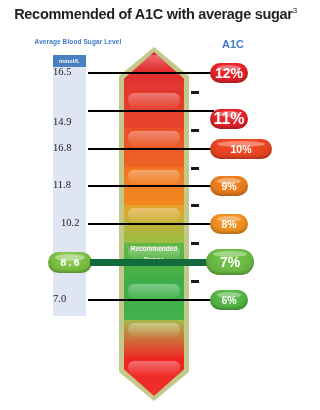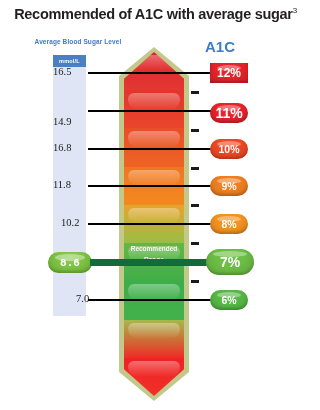--- a/index.html
+++ b/index.html
@@ -13,21 +13,21 @@
     text-align:center;
     font-size:14.5px;font-weight:bold;color:#231f20;
     letter-spacing:-0.3px;
   }
   #page-title sup{font-size:8px;font-weight:normal;vertical-align:super;}
 
   .col-head{
     position:absolute;font-weight:bold;color:#3d7cc9;
   }
   #left-head{left:28px;top:38px;width:100px;text-align:center;font-size:6.5px;letter-spacing:.1px;}
-  #right-head{left:196px;top:38px;width:48px;text-align:center;font-size:15px;}
+  #right-head{left:196px;top:38px;width:48px;text-align:right;font-size:11px;}
 
   
   #bs-column{
     position:absolute;left:53px;top:55px;width:33px;height:261px;
     background:#dfe5f5;
   }
   #mmol-badge{
     position:absolute;left:53px;top:55px;width:33px;height:12px;
     background:#4a7fc1;color:#fff;font-size:5.5px;font-weight:bold;
     display:flex;align-items:center;justify-content:center;letter-spacing:.2px;
@@ -124,38 +124,38 @@
     </div>
   <div class="range-label" id="range-label" style="top: 196px;">
     <div>Recommended</div>
     <div>Range</div>
   </div>
 </div>
 
 <div id="overlay">
     <div class="bs-val" style="left: 53px; top: 66px;">16.5</div>
     <div class="lead" style="left: 88px; top: 72px; width: 126px;"></div>
-    <div class="a1c-pill" style="width: 38px; height: 20px; border-radius: 0; left: 210px; top: 63px; font-size: 12px; background: radial-gradient(at 50% 26%, rgb(232, 35, 42) 0%, rgb(232, 35, 42) 42%, rgba(0, 0, 0, 0.22) 130%), rgb(232, 35, 42);">12%</div>
+    <div class="a1c-pill" style="width: 38px; height: 20px; border-radius: 10px; left: 210px; top: 63px; font-size: 14px; background: radial-gradient(at 50% 26%, rgb(232, 35, 42) 0%, rgb(232, 35, 42) 42%, rgba(0, 0, 0, 0.22) 130%), rgb(232, 35, 42);">12%</div>
     <div class="tick" style="left: 191px; top: 91px;"></div>
     <div class="bs-val" style="left: 53px; top: 116px;">14.9</div>
     <div class="lead" style="left: 88px; top: 110px; width: 126px;"></div>
-    <div class="a1c-pill" style="width: 38px; height: 20px; border-radius: 10px; left: 210px; top: 103px; font-size: 14px; background: radial-gradient(at 50% 26%, rgb(232, 35, 42) 0%, rgb(232, 35, 42) 42%, rgba(0, 0, 0, 0.22) 130%), rgb(232, 35, 42);">11%</div>
+    <div class="a1c-pill" style="width: 38px; height: 20px; border-radius: 10px; left: 210px; top: 109px; font-size: 16px; background: radial-gradient(at 50% 26%, rgb(232, 35, 42) 0%, rgb(232, 35, 42) 42%, rgba(0, 0, 0, 0.22) 130%), rgb(232, 35, 42);">11%</div>
     <div class="tick" style="left: 191px; top: 129px;"></div>
     <div class="bs-val" style="left: 53px; top: 142px;">16.8</div>
     <div class="lead" style="left: 88px; top: 148px; width: 126px;"></div>
-    <div class="a1c-pill" style="width: 38px; height: 20px; border-radius: 10px; left: 210px; top: 139px; font-size: 10.5px; background: radial-gradient(at 50% 26%, rgb(239, 71, 35) 0%, rgb(239, 71, 35) 42%, rgba(0, 0, 0, 0.22) 130%), rgb(239, 71, 35);">10%</div>
+    <div class="a1c-pill" style="width: 62px; height: 20px; border-radius: 10px; left: 210px; top: 139px; font-size: 10.5px; background: radial-gradient(at 50% 26%, rgb(239, 71, 35) 0%, rgb(239, 71, 35) 42%, rgba(0, 0, 0, 0.22) 130%), rgb(239, 71, 35);">10%</div>
     <div class="tick" style="left: 191px; top: 167px;"></div>
     <div class="bs-val" style="left: 53px; top: 179px;">11.8</div>
     <div class="lead" style="left: 88px; top: 185px; width: 126px;"></div>
     <div class="a1c-pill" style="width: 38px; height: 20px; border-radius: 10px; left: 210px; top: 176px; font-size: 10.5px; background: radial-gradient(at 50% 26%, rgb(240, 127, 33) 0%, rgb(240, 127, 33) 42%, rgba(0, 0, 0, 0.22) 130%), rgb(240, 127, 33);">9%</div>
     <div class="tick" style="left: 191px; top: 204px;"></div>
     <div class="bs-val" style="left: 53px; top: 217px; padding-left: 8px;">10.2</div>
     <div class="lead" style="left: 88px; top: 223px; width: 126px;"></div>
     <div class="a1c-pill" style="width: 38px; height: 20px; border-radius: 10px; left: 210px; top: 214px; font-size: 10.5px; background: radial-gradient(at 50% 26%, rgb(243, 146, 33) 0%, rgb(243, 146, 33) 42%, rgba(0, 0, 0, 0.22) 130%), rgb(243, 146, 33);">8%</div>
     <div class="tick" style="left: 191px; top: 242px;"></div>
     <div id="bs-pill" style="left: 48px; top: 252px; font-family: Liberation Mono, monospace;">8.6</div>
     <div class="lead-thick" style="left: 90px; top: 259px; width: 122px;"></div>
     <div class="a1c-pill" style="width: 48px; height: 26px; border-radius: 13px; left: 206px; top: 249px; font-size: 14px; background: radial-gradient(at 50% 26%, rgb(108, 190, 69) 0%, rgb(108, 190, 69) 42%, rgba(0, 0, 0, 0.22) 130%), rgb(108, 190, 69);">7%</div>
     <div class="tick" style="left: 191px; top: 280px;"></div>
-    <div class="bs-val" style="left: 53px; top: 293px; margin-left: 23px;">7.0</div>
+    <div class="bs-val" style="left: 53px; top: 293px;">7.0</div>
     <div class="lead" style="left: 88px; top: 299px; width: 126px;"></div>
     <div class="a1c-pill" style="width: 38px; height: 20px; border-radius: 10px; left: 210px; top: 290px; font-size: 10.5px; background: radial-gradient(at 50% 26%, rgb(87, 184, 71) 0%, rgb(87, 184, 71) 42%, rgba(0, 0, 0, 0.22) 130%), rgb(87, 184, 71);">6%</div>
   </div>
 
 </body></html>

